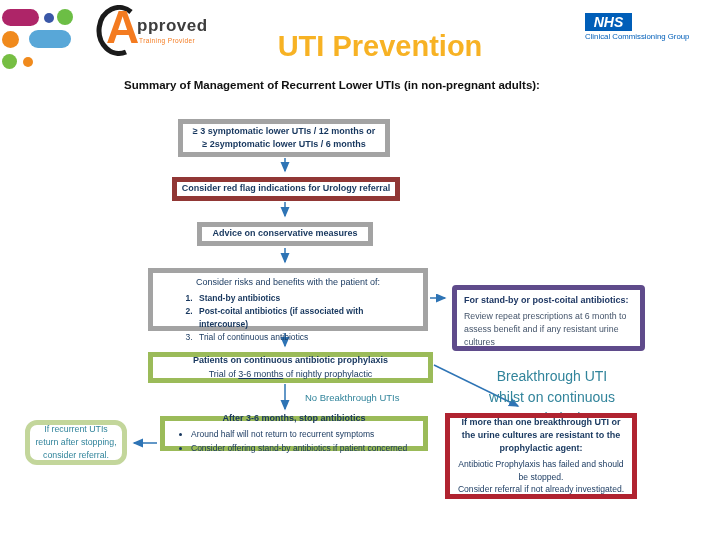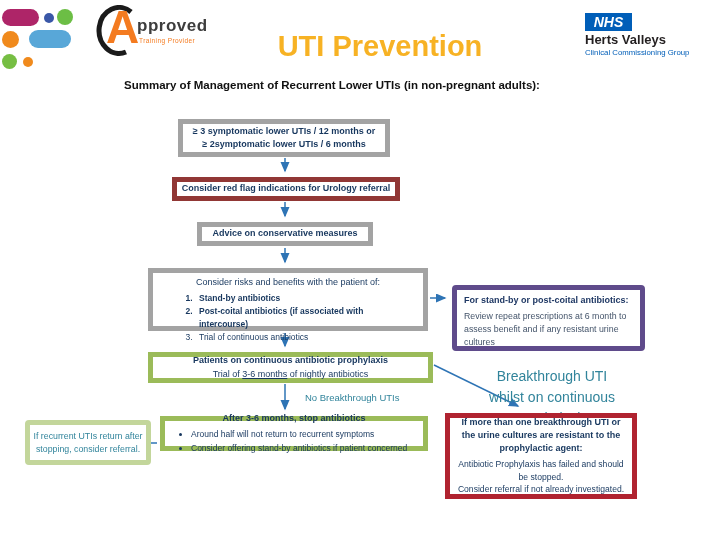--- a/index.html
+++ b/index.html
@@ -52,21 +52,21 @@
   .box-options ol{margin:2px 0 0 0;padding-left:26px;font-size:8.5px;}
   .box-options li{margin:1px 0;padding-left:4px;}
   .box-standby{left:452px;top:285px;width:193px;height:66px;border-color:#5F4B8B;border-radius:4px;
                padding:4px 7px;justify-content:flex-start;}
   .box-standby .body{color:#44546A;font-size:8.8px;margin-top:3px;}
   .box-standby .head{color:#1F3864;}
   .box-prophylaxis{left:148px;top:352px;width:285px;height:31px;border-color:#9BBB59;text-align:center;}
   .box-stop{left:160px;top:416px;width:268px;height:35px;border-color:#9BBB59;padding:2px 2px;}
   .box-stop ul{margin:2px 0 0 0;padding-left:24px;font-size:8.5px;}
   .box-stop li{margin:1px 0;}
-  .box-return{left:25px;top:420px;width:126px;height:45px;border-color:#C3D69B;border-radius:4px;
+  .box-return{left:25px;top:420px;width:102px;height:45px;border-color:#C3D69B;border-radius:12px;
               color:#31849B;text-align:center;font-size:8.8px;padding:2px;}
   .box-failed{left:445px;top:413px;width:192px;height:86px;border-color:#B02330;text-align:center;
               padding:3px 5px;}
   .box-failed .body{font-size:8.6px;margin-top:3px;}
 
   .lbl-nobreak{position:absolute;left:305px;top:392px;color:#31849B;font-size:9.5px;}
   .lbl-break{position:absolute;left:484px;top:366px;width:136px;text-align:center;color:#31849B;
              font-size:14px;line-height:1.5;}
 
   .arrows{position:absolute;left:0;top:0;pointer-events:none;}
@@ -92,21 +92,20 @@
     </svg>
     <span class="initial">A</span>
     <span class="rest">pproved</span>
     <span class="tagline">Training Provider</span>
   </div>
 
   <h1 class="title">UTI Prevention</h1>
 
   <div class="nhs">
     <div class="nhs-box">NHS</div>
-    <div class="nhs-org">Herts Valleys</div>
     <div class="nhs-group">Clinical Commissioning Group</div>
   </div>
 
   <div class="subtitle">Summary of Management of Recurrent Lower UTIs (in non-pregnant adults):</div>
 
   <svg class="arrows" width="720" height="540">
     <defs>
       <marker id="ah" markerWidth="8" markerHeight="8" refX="6" refY="3" orient="auto">
         <path d="M0,0 L7,3 L0,6 Z" fill="#2E74B5"></path>
       </marker>
@@ -143,21 +142,21 @@
     </ol>
   </div>
 
   <div class="fbox box-standby">
     <div class="bold head">For stand-by or post-coital antibiotics:</div>
     <div class="body">Review repeat prescriptions at 6 month to assess benefit and if any resistant urine cultures</div>
   </div>
 
   <div class="fbox box-prophylaxis">
     <div class="bold">Patients on continuous antibiotic prophylaxis</div>
-    <div><span>Trial of </span><span class="u">3-6 months</span><span> of nightly antibiotics</span></div>
+    <div><span>Trial of </span><span class="u">3-6 months</span><span> of nightly prophylactic</span></div>
   </div>
 
   <div class="lbl-nobreak">No Breakthrough UTIs</div>
   <div class="lbl-break">Breakthrough UTI whilst on continuous prophylaxis</div>
 
   <div class="fbox box-stop">
     <div class="bold center">After 3-6 months, stop antibiotics</div>
     <ul>
       <li>Around half will not return to recurrent symptoms</li>
       <li>Consider offering stand-by antibiotics if patient concerned</li>

